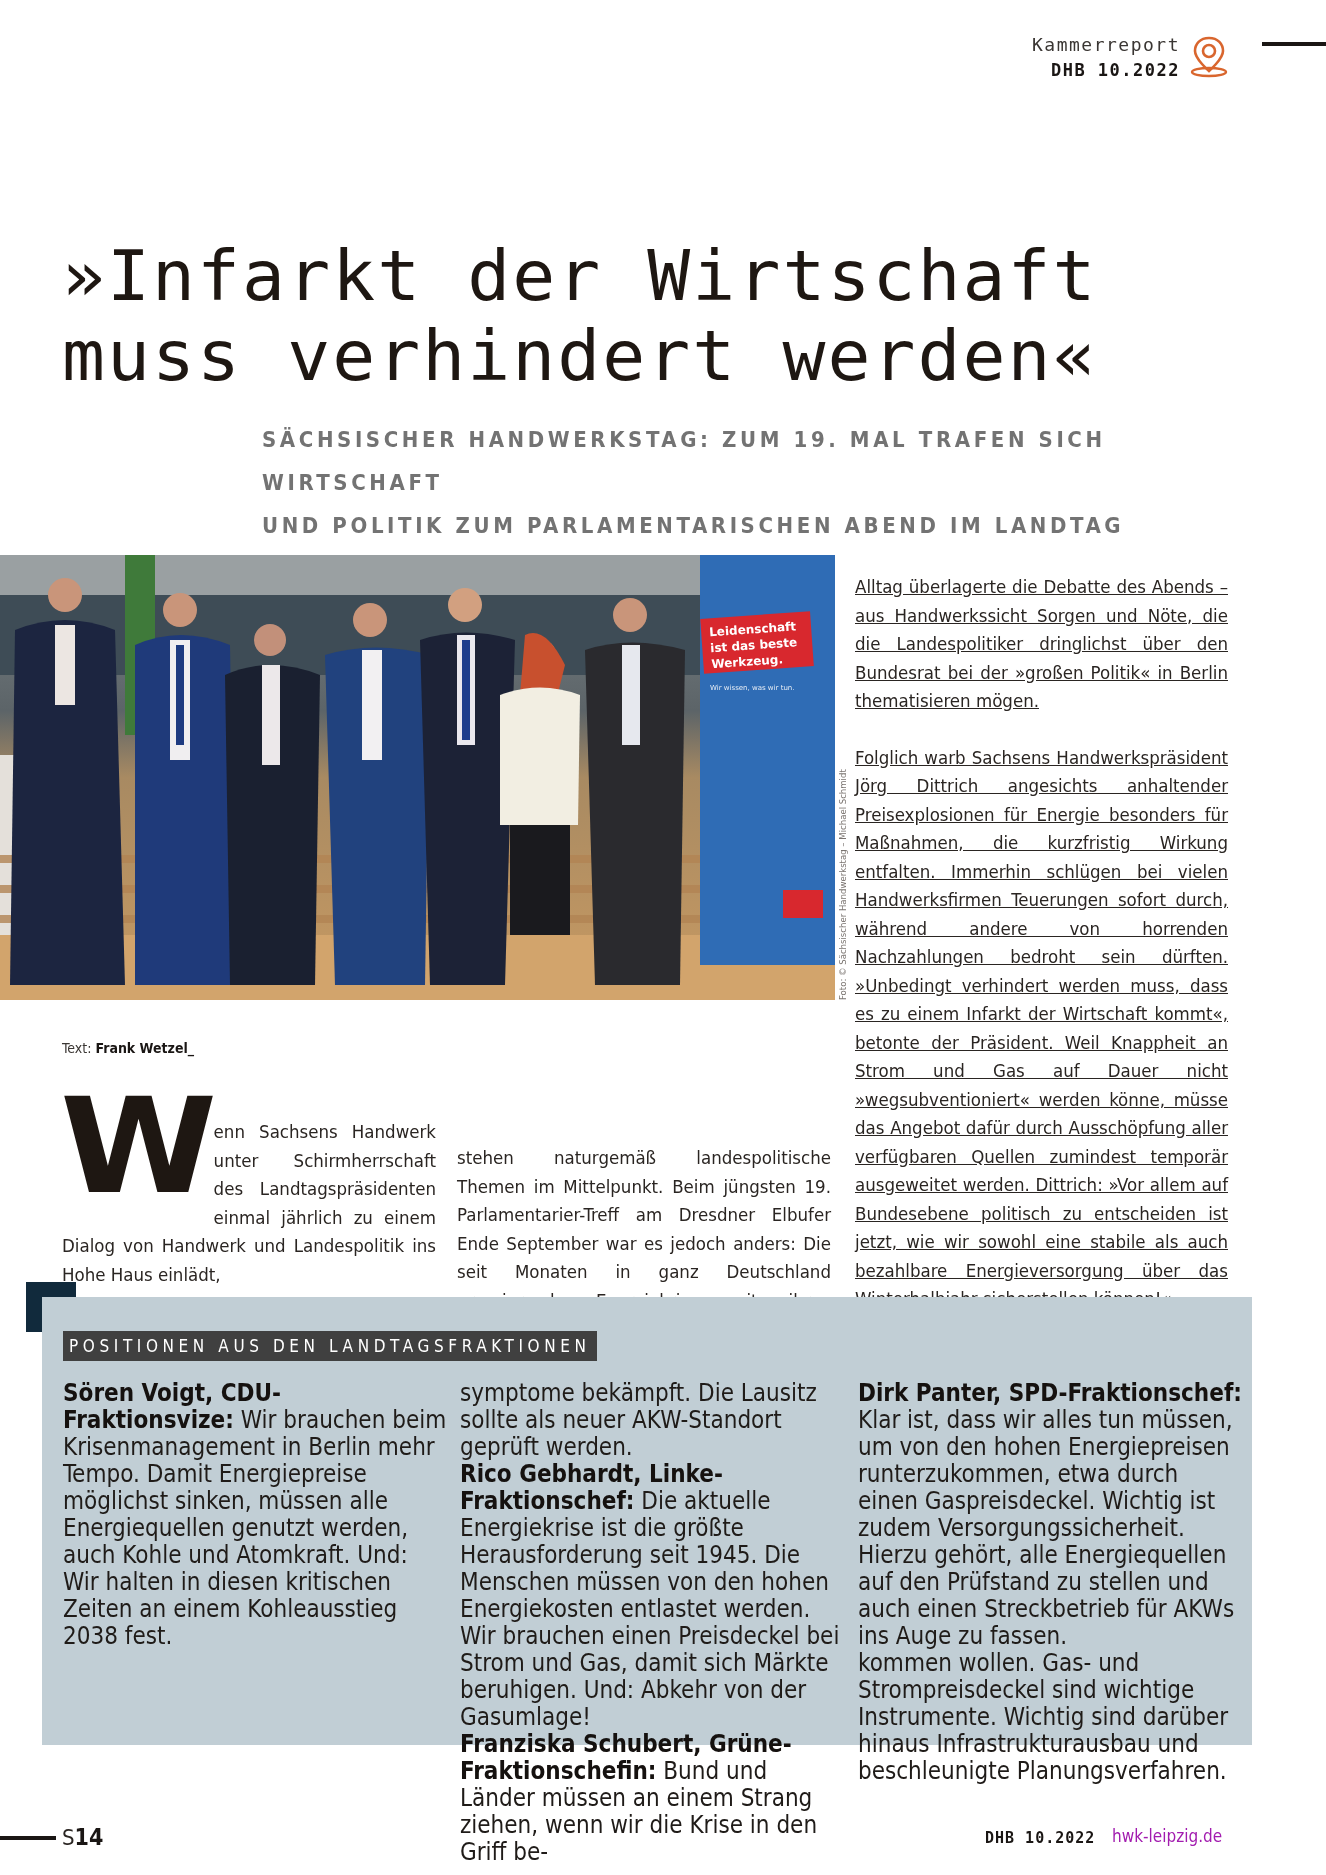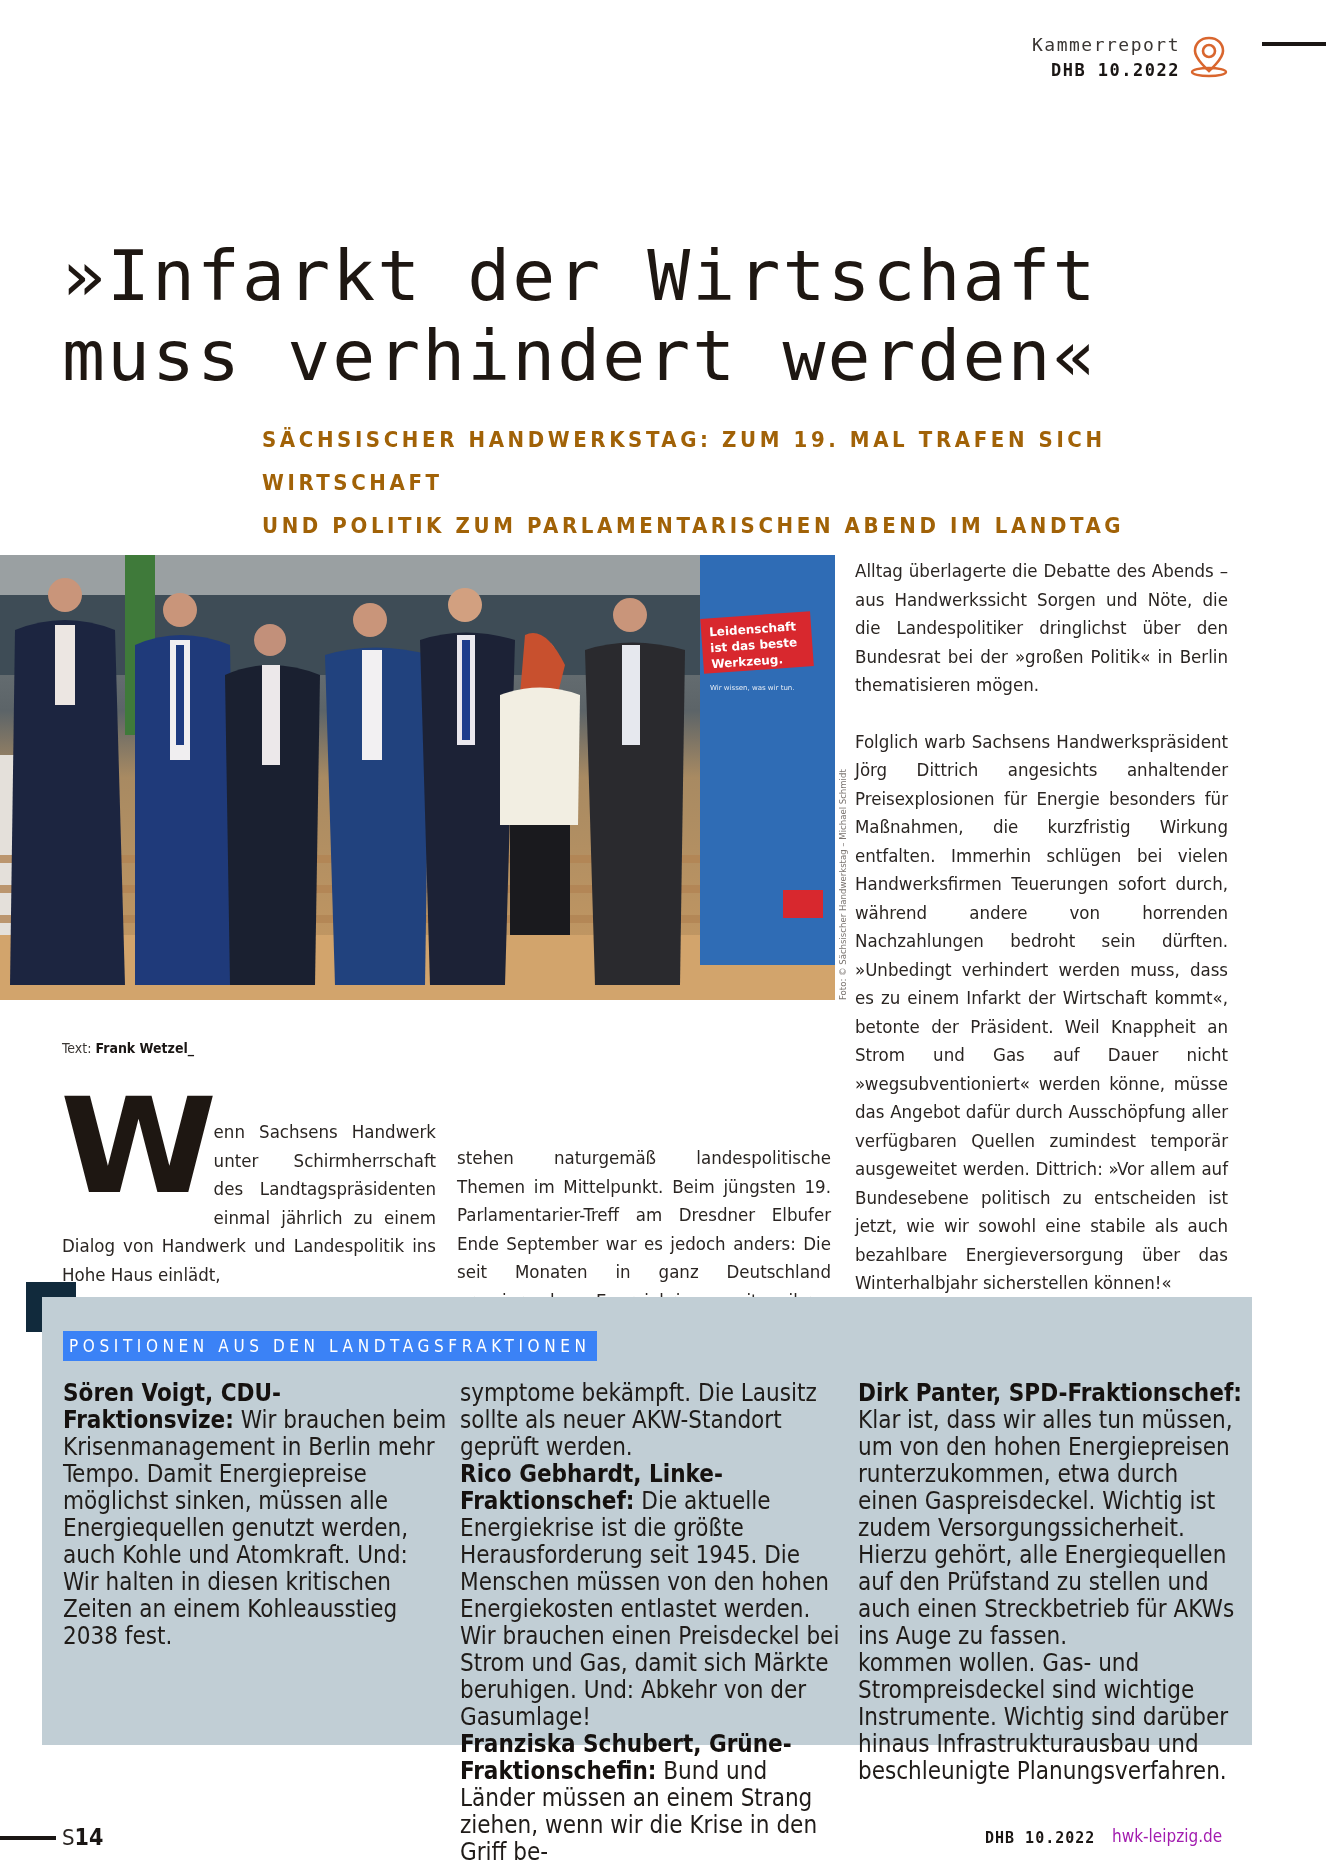--- a/index.html
+++ b/index.html
@@ -7,42 +7,42 @@
   .abs { position:absolute; }
 
   
   .hdr-kammer { left:960px; top:34px; width:220px; text-align:right; font-family:"DejaVu Sans Mono", monospace; font-size:18px; letter-spacing:1.5px; color:#3a3633; }
   .hdr-issue { left:960px; top:60px; width:220px; text-align:right; font-family:"DejaVu Sans Mono", monospace; font-weight:bold; font-size:17px; letter-spacing:1.5px; color:#1a1614; }
   .hdr-pin { left:1186px; top:34px; width:46px; height:46px; }
   .hdr-rule { left:1262px; top:42px; width:64px; height:4px; background:#1a1614; }
 
   
   .title { left:62px; top:236px; width:1200px; font-family:"DejaVu Sans Mono", monospace; font-size:70px; line-height:80px; letter-spacing:2px; color:#1e1712; font-weight:normal; transform:scaleX(1.02); transform-origin:left; }
-  .subtitle { left:262px; top:418px; width:900px; font-family:"DejaVu Sans Condensed","DejaVu Sans", sans-serif; font-weight:bold; font-size:22px; line-height:43px; letter-spacing:3.6px; color:#a16207; }
+  .subtitle { left:262px; top:418px; width:900px; font-family:"DejaVu Sans Condensed","DejaVu Sans", sans-serif; font-weight:bold; font-size:22px; line-height:43px; letter-spacing:3.6px; color:#737373; }
 
   
   .photo { left:0; top:555px; width:835px; height:445px; overflow:hidden; background:#8a7a64; }
   .credit { left:836px; top:790px; width:14px; height:210px; }
   .credit span { position:absolute; left:0; bottom:0; transform-origin:left bottom; transform:rotate(-90deg) translate(0,12px); white-space:nowrap; font-size:9.5px; color:#7a7470; font-family:"DejaVu Sans Condensed", sans-serif; }
 
   
   .col { font-family:"DejaVu Sans Condensed","DejaVu Sans", sans-serif; font-size:18.5px; line-height:28.5px; color:#2a2522; text-align:justify; }
   .col p { margin:0; }
-  .col-r { left:855px; top:557px; width:373px; }
+  .col-r { left:855px; top:573px; width:373px;text-decoration:underline; }
   .col-r .p2 { margin-top:28px; }
   .col-m { left:457px; top:1144px; width:374px; }
   .col-l { left:62px; top:1092px; width:374px; }
   .dropcap { float:left; font-family:"DejaVu Sans", sans-serif; font-weight:bold; font-size:132px; line-height:100px; height:108px; margin:4px 14px 0 -2px; color:#1e1712; letter-spacing:-6px; transform:scaleX(1.08); transform-origin:left; }
   .byline { left:62px; top:1040px; font-family:"DejaVu Sans Condensed", sans-serif; font-size:14px; color:#3a3633; }
   .byline b { font-weight:bold; color:#1a1614; }
 
   
   .box-accent { left:26px; top:1282px; width:50px; height:50px; background:#112a3c; }
   .box { left:42px; top:1297px; width:1210px; height:448px; background:#c1ced5; }
-  .box-label { left:63px; top:1331px; padding:0 6px; height:30px; line-height:30px; background:#3b82f6; color:#ffffff; font-family:"DejaVu Sans Condensed", sans-serif; font-size:17px; letter-spacing:4.6px; }
+  .box-label { left:63px; top:1331px; padding:0 6px; height:30px; line-height:30px; background:#404040; color:#ffffff; font-family:"DejaVu Sans Condensed", sans-serif; font-size:17px; letter-spacing:4.6px; }
   .bcol { font-family:"DejaVu Sans Condensed","DejaVu Sans", sans-serif; font-size:24px; line-height:27px; color:#1f1b18; top:1380px; width:385px; }
   .bcol p { margin:0; }
   .bcol b { font-weight:bold; color:#15110f; }
   .bcol-1 { left:63px; }
   .bcol-2 { left:460px; }
   .bcol-3 { left:858px; }
 
   
   .ft-rule { left:0; top:1836px; width:56px; height:4px; background:#1a1614; }
   .ft-page { left:62px; top:1824px; font-family:"DejaVu Sans Condensed", sans-serif; font-size:22px; color:#2a2522; }

